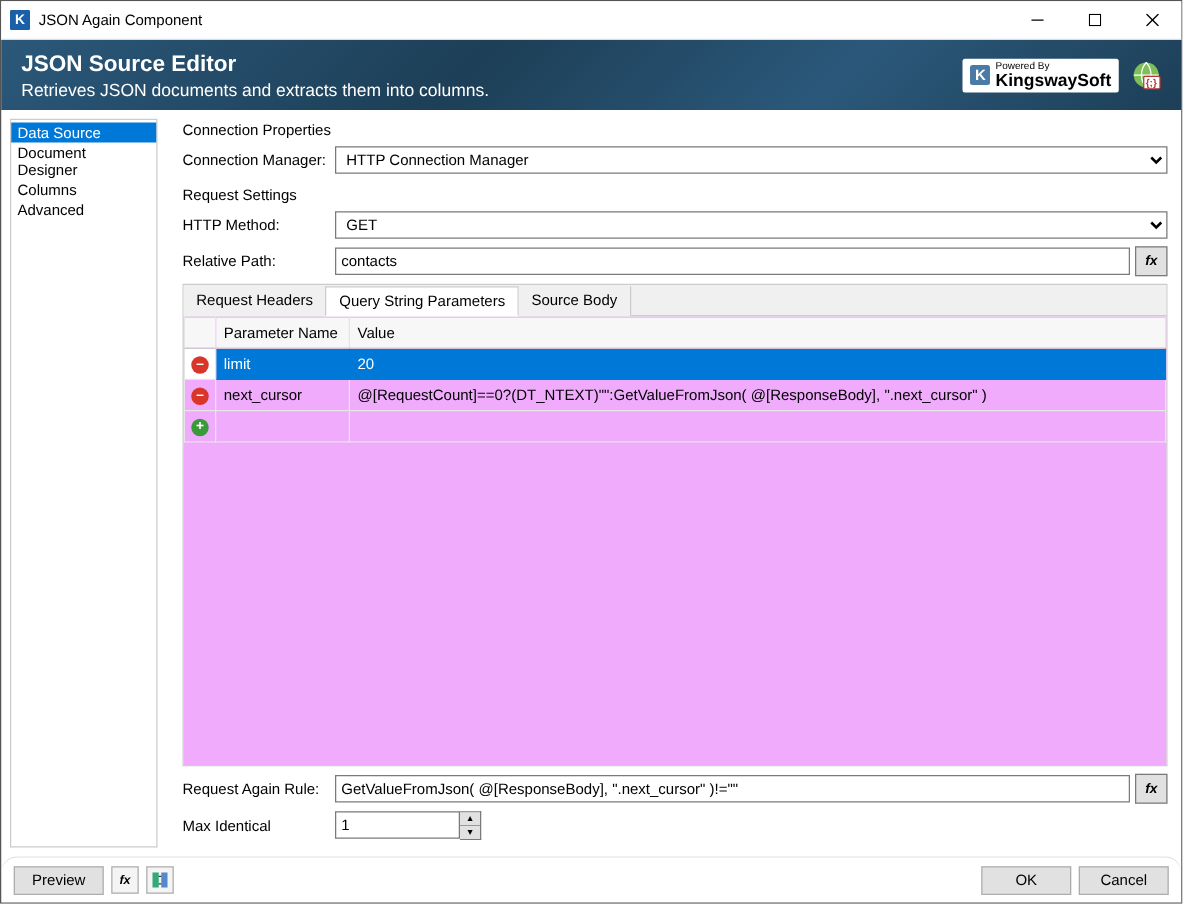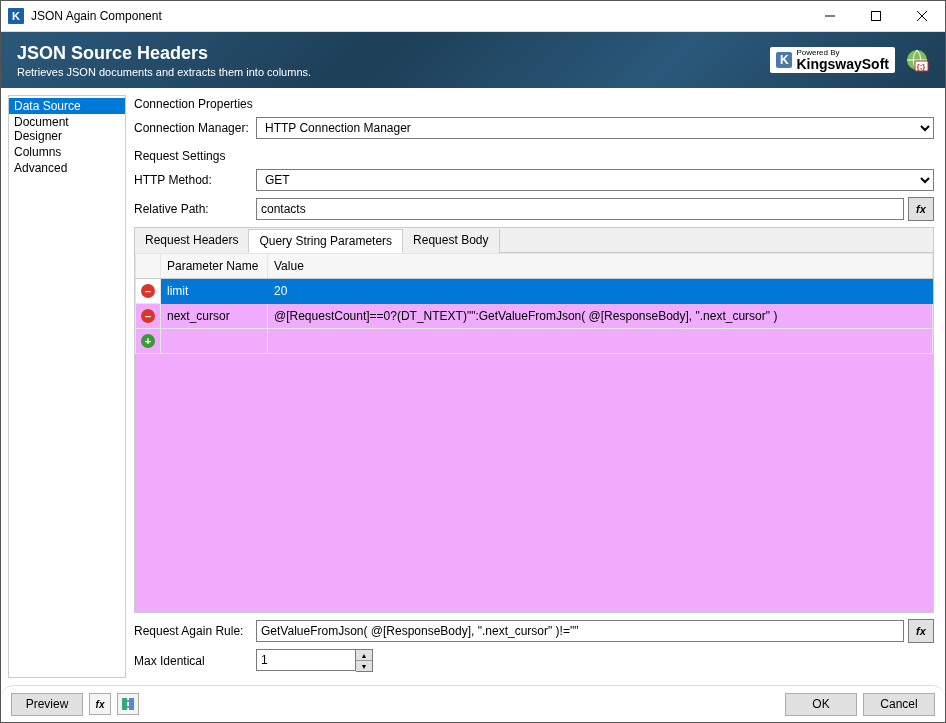--- a/index.html
+++ b/index.html
@@ -7,30 +7,30 @@
   
   .titlebar{height:30px;background:#fff;display:flex;align-items:center;border-bottom:1px solid #ddd;}
   .titlebar .app-icon{width:16px;height:16px;margin:0 7px;background:#1a5fa8;color:#fff;font-weight:bold;font-size:11px;display:flex;align-items:center;justify-content:center;border-radius:1px;}
   .titlebar .title{flex:0 0 auto;}
   .titlebar .spacer{flex:1;}
   .titlebar .win-btn{width:46px;height:30px;display:flex;align-items:center;justify-content:center;}
   .titlebar svg{stroke:#000;}
   
   .banner{height:56px;background:linear-gradient(135deg,#2b587a 0%,#1d3f57 40%,#2b587a 70%,#1d3f57 100%);color:#fff;display:flex;align-items:center;padding:0 16px;}
   .banner .text .h1{font-size:18px;font-weight:bold;}
-  .banner .text .sub{font-size:11px;margin-top:2px;}
+  .banner .text .sub{font-size:14px;margin-top:2px;}
   .banner .spacer{flex:1;}
   .banner .logo{font-size:11px;display:flex;align-items:center;gap:10px;}
   .logo-box{background:#fff;color:#000;border-radius:2px;padding:2px 6px;display:flex;align-items:center;gap:4px;}
   .logo-box .k{background:#4a7ba6;color:#fff;font-weight:bold;width:16px;height:16px;display:flex;align-items:center;justify-content:center;border-radius:2px;font-size:12px;}
   .logo-box .txt small{font-size:8px;display:block;line-height:1;}
   .logo-box .txt b{font-size:14px;line-height:1;}
   .globe{width:24px;height:24px;}
   
-  .body{flex:1;display:flex;padding:7px;gap:4px;min-height:0;}
+  .body{flex:1;display:flex;padding:7px;gap:16px;min-height:0;}
   .sidebar{width:118px;border:1px solid #ccc;background:#fff;box-sizing:border-box;padding-top:2px;}
   .sidebar .item{padding:1px 5px;cursor:default;}
   .sidebar .item.selected{background:#0078d7;color:#fff;}
   .main{flex:1;display:flex;flex-direction:column;min-width:0;}
   .section-label{padding:2px 4px 6px 4px;}
   .row{display:flex;align-items:center;padding:0 4px 6px 4px;gap:4px;}
   .row .lbl{width:118px;}
   .row .field{flex:1;}
   select,input[type=text]{width:100%;height:22px;border:1px solid #7a7a7a;box-sizing:border-box;padding:0 4px;font:inherit;background:#fff;}
   .fx-btn{width:24px;height:22px;border:1px solid #7a7a7a;background:#e1e1e1;font-style:italic;font-weight:bold;font-size:11px;display:flex;align-items:center;justify-content:center;cursor:default;}
@@ -85,21 +85,21 @@
     <div class="win-btn close">
         <svg width="10" height="10">
           <line x1="0" y1="0" x2="10" y2="10" stroke-width="1"></line>
           <line x1="10" y1="0" x2="0" y2="10" stroke-width="1"></line>
         </svg>
       </div>
   </div>
 
   <div class="banner">
     <div class="text">
-      <div class="h1">JSON Source Headers</div>
+      <div class="h1">JSON Source Editor</div>
       <div class="sub">Retrieves JSON documents and extracts them into columns.</div>
     </div>
     <div class="spacer"></div>
     <div class="logo">
       <div class="logo-box">
         <div class="k">K</div>
         <div class="txt"><small>Powered By</small><b><span>KingswaySoft</span></b></div>
       </div>
       <svg class="globe" viewBox="0 0 24 24">
         <circle cx="12" cy="12" r="10" fill="#7fbf5a"></circle>
@@ -133,21 +133,21 @@
       <div class="row">
         <div class="lbl">Relative Path:</div>
         <div class="field"><input type="text" value="contacts" style=""></div>
         <div class="fx-btn">fx</div>
       </div>
 
       <div class="tabs-wrap">
         <div class="tab-strip" id="tab-strip">
             <div class="tab">Request Headers</div>
             <div class="tab active">Query String Parameters</div>
-            <div class="tab">Request Body</div>
+            <div class="tab">Source Body</div>
           </div>
         <div class="tab-body">
           <table class="grid">
             <thead>
                 <tr id="grid-head">
                   <th class="iconcol"></th>
                   <th class="namecol">Parameter Name</th>
                   <th class="">Value</th>
                 </tr>
               </thead>

